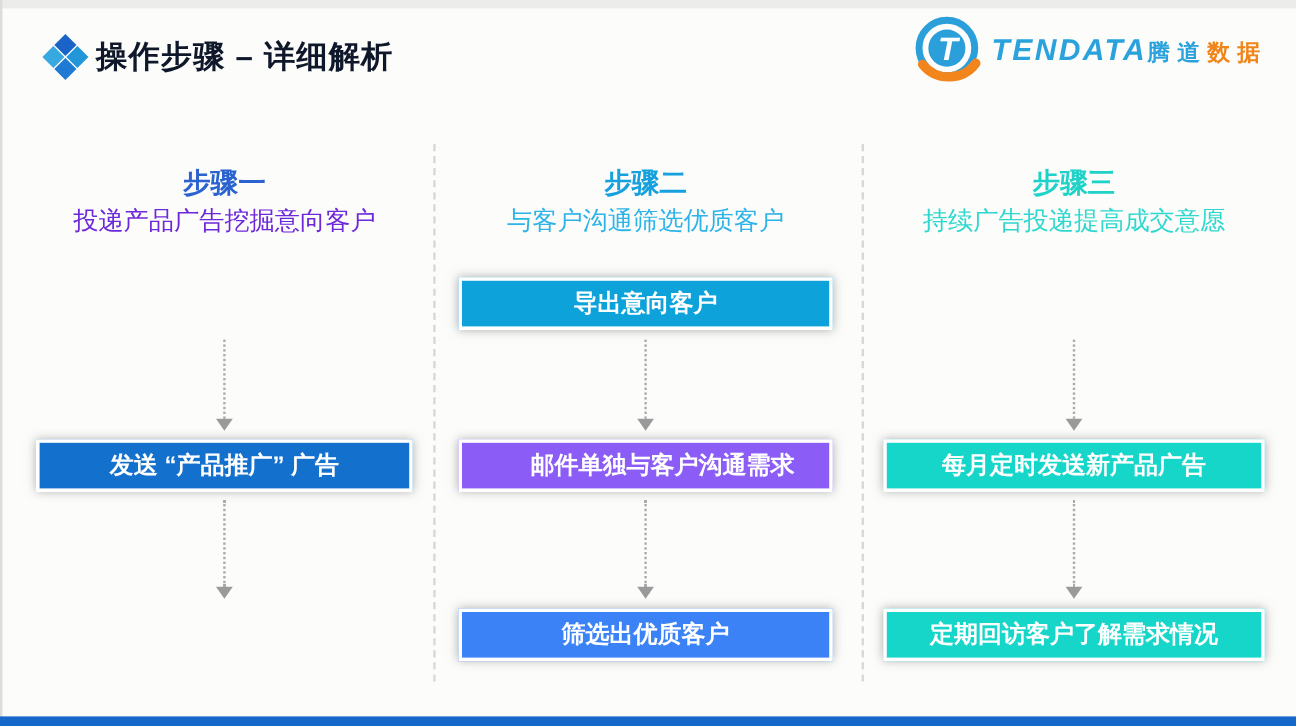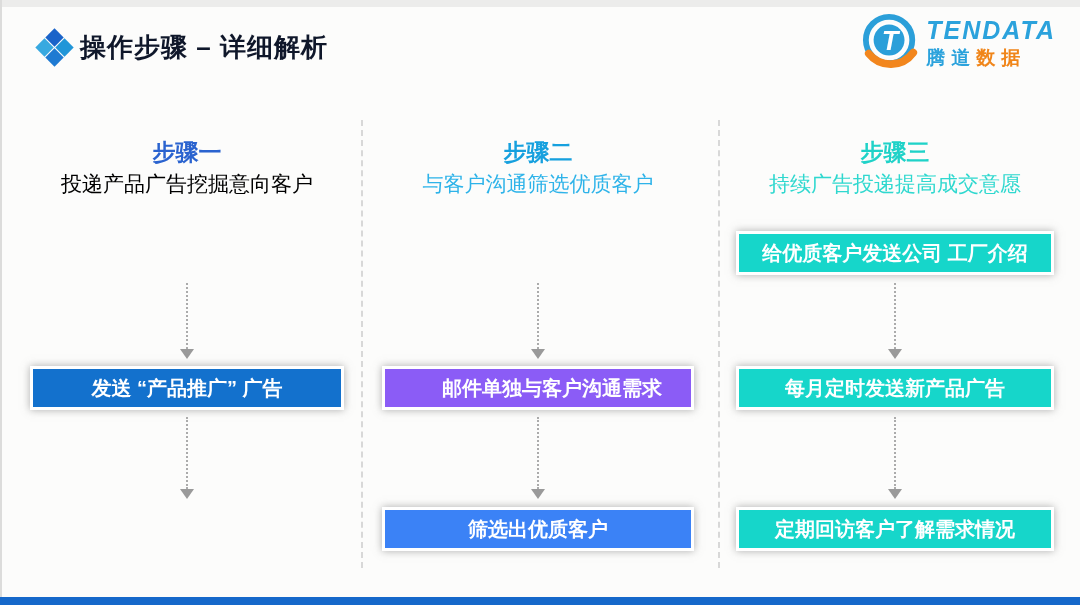--- a/index.html
+++ b/index.html
@@ -13,21 +13,21 @@
   .diamond-icon i{position:absolute;width:13px;height:13px;transform:rotate(45deg);}
   .diamond-icon .d-top{left:10px;top:0;background:#1a63c9;}
   .diamond-icon .d-left{left:0;top:10px;background:#38a9e0;}
   .diamond-icon .d-right{left:20px;top:10px;background:#2196d8;}
   .diamond-icon .d-bottom{left:10px;top:20px;background:#1e7ad2;}
   .page-title{position:absolute;left:80px;top:30px;margin:0;font-size:26px;font-weight:bold;
               color:#0f172a;letter-spacing:1px;}
 
   
   .logo{position:absolute;right:24px;top:13px;display:flex;align-items:center;gap:6px;}
-  .logo-text{display:flex;flex-direction:column;align-items:flex-start;}
+  .logo-text{display:flex;flex-direction:row;align-items:flex-start;}
   .logo-en{font-size:25px;font-weight:800;font-style:italic;color:#2ba2dc;letter-spacing:2px;line-height:1;}
   .logo-cn{font-size:19px;font-weight:bold;letter-spacing:6px;color:#2ba2dc;margin-top:5px;line-height:1;}
   .logo-cn .orange{color:#f08519;}
 
   
   .sep{position:absolute;top:120px;height:448px;border-left:2px dashed #d8d8d8;}
   .sep1{left:361px}.sep2{left:718px}
 
   
   .col{position:absolute;top:0;height:605px;text-align:center;}
@@ -76,51 +76,51 @@
         <span>腾道</span><span class="orange">数据</span>
       </div>
     </div>
   </div>
 
   <div class="sep sep1"></div>
   <div class="sep sep2"></div>
 
   <div class="col col1">
     <div class="step" style="color: rgb(42, 99, 207);">步骤一</div>
-    <div class="subtitle" style="color: #000000;">投递产品广告挖掘意向客户</div>
+    <div class="subtitle" style="color: #6d28d9;">投递产品广告挖掘意向客户</div>
     <div class="arrow a1">
         <div class="line"></div>
         <div class="head"></div>
       </div>
     <div class="flow-box b2" style="background: rgb(19, 113, 205);">发送 “产品推广” 广告</div>
     <div class="arrow a2">
         <div class="line"></div>
         <div class="head"></div>
       </div>
   </div>
 
   <div class="col col2">
     <div class="step" style="color: rgb(22, 160, 222);">步骤二</div>
     <div class="subtitle" style="color: rgb(46, 179, 233);">与客户沟通筛选优质客户</div>
+    <div class="flow-box b1" style="background: rgb(13, 162, 217);">导出意向客户</div>
     <div class="arrow a1">
         <div class="line"></div>
         <div class="head"></div>
       </div>
     <div class="flow-box b2" style="background: #8b5cf6; padding-left: 28px;">邮件单独与客户沟通需求</div>
     <div class="arrow a2">
         <div class="line"></div>
         <div class="head"></div>
       </div>
     <div class="flow-box b3" style="background: #3b82f6;">筛选出优质客户</div>
   </div>
 
   <div class="col col3">
     <div class="step" style="color: rgb(31, 210, 200);">步骤三</div>
     <div class="subtitle" style="color: rgb(47, 216, 207);">持续广告投递提高成交意愿</div>
-    <div class="flow-box b1" style="background: rgb(22, 214, 202);">给优质客户发送公司 工厂介绍</div>
     <div class="arrow a1">
         <div class="line"></div>
         <div class="head"></div>
       </div>
     <div class="flow-box b2" style="background: rgb(22, 214, 202);">每月定时发送新产品广告</div>
     <div class="arrow a2">
         <div class="line"></div>
         <div class="head"></div>
       </div>
     <div class="flow-box b3" style="background: rgb(22, 214, 202);">定期回访客户了解需求情况</div>

